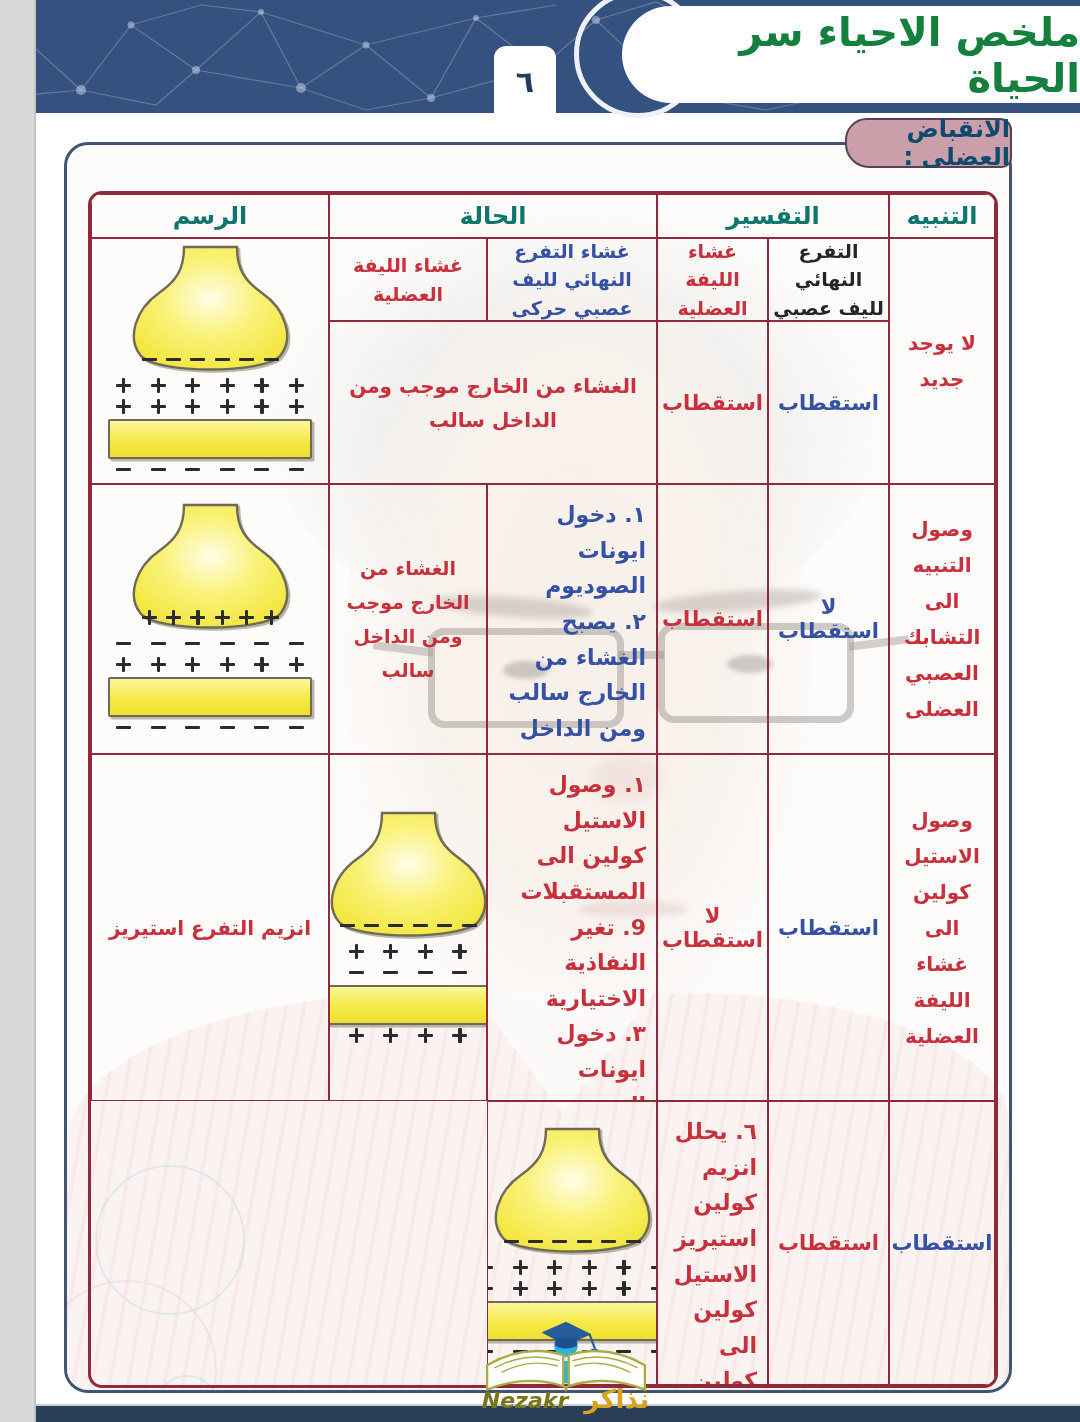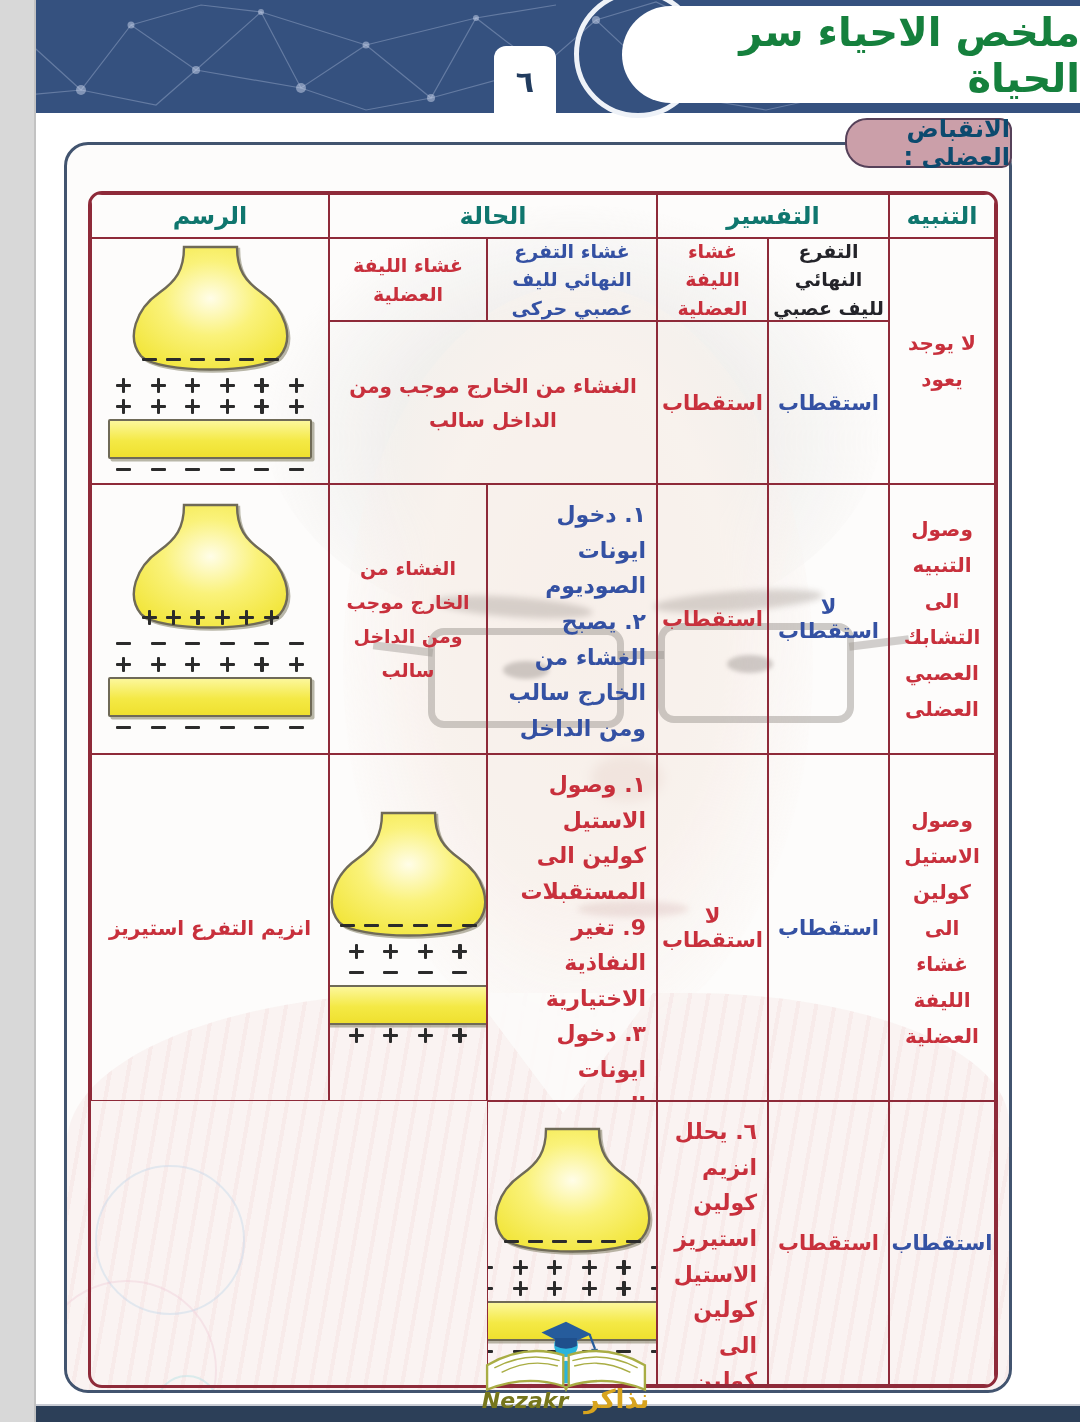--- a/index.html
+++ b/index.html
@@ -190,21 +190,21 @@
     <div class="deco-circle dc3"></div>
   </div>
 
   <div class="table">
 
     <div class="tcell hdr">التنبيه</div>
     <div class="tcell hdr col-span2">التفسير</div>
     <div class="tcell hdr col-span2">الحالة</div>
     <div class="tcell hdr">الرسم</div>
 
-    <div class="tcell stim t-red row-span2">لا يوجد يعود</div>
+    <div class="tcell stim t-red row-span2">لا يوجد جديد</div>
     <div class="tcell sub sub-dark">غشاء التفرع النهائي لليف عصبي حركى</div>
     <div class="tcell sub sub-red">غشاء الليفة العضلية</div>
     <div class="tcell sub sub-blue">غشاء التفرع النهائي لليف عصبي حركى</div>
     <div class="tcell sub sub-red">غشاء الليفة العضلية</div>
     <div class="tcell row-span2">
       <div class="diagram">
           <div class="bell-wrap">
   <svg width="205" height="132" viewBox="0 0 205 132">
     <defs>
       <radialGradient id="gradY" cx="50%" cy="42%" r="68%">

